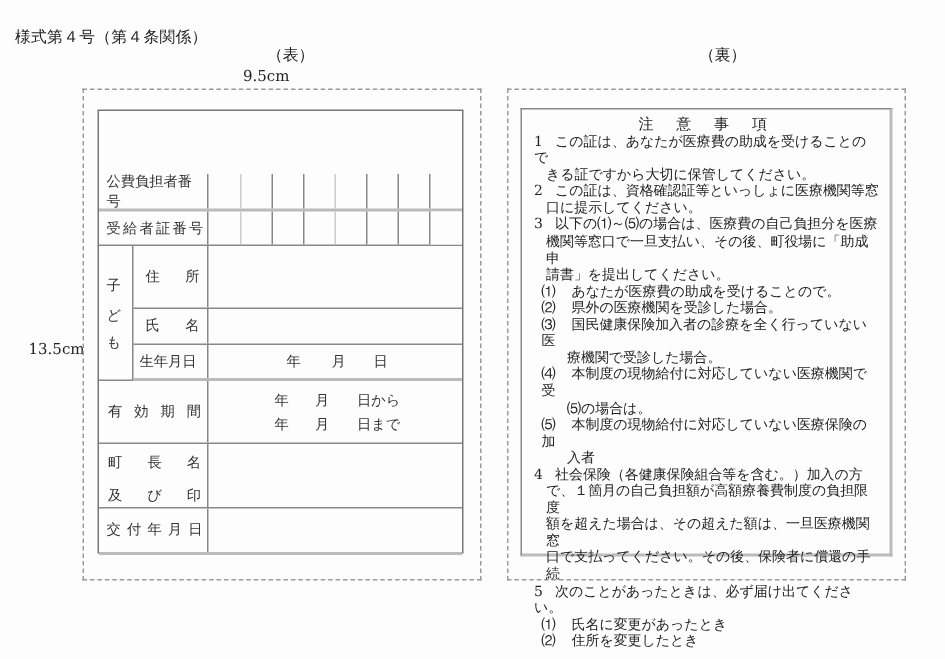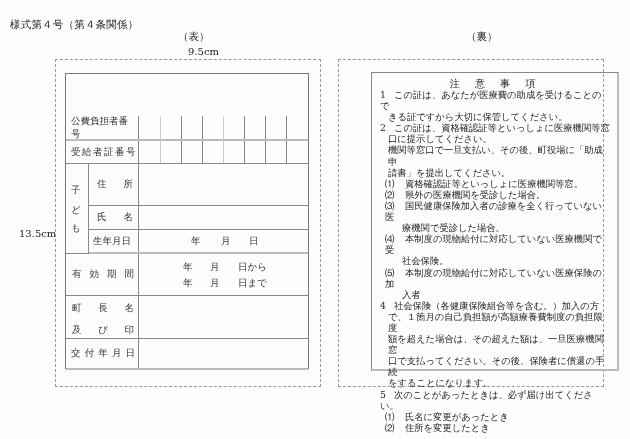--- a/index.html
+++ b/index.html
@@ -3,41 +3,41 @@
 <meta charset="utf-8">
 <style>
   html, body { margin:0; padding:0; background:#fdfdfd; }
   body { width:630px; height:439px; position:relative; overflow:hidden;
          font-family:"DejaVu Serif", "Liberation Serif", serif; color:#222; }
   .abs { position:absolute; }
   .form-no { left:10px; top:18px; font-size:10.5px; letter-spacing:0.2px; }
   .side-label { font-size:10.5px; }
   .front-label { left:178px; top:30px; }
   .back-label { left:466px; top:30px; }
-  .width-label { left:188px; top:46px; font-size:10px; }
+  .width-label { left:162px; top:46px; font-size:10px; }
   .height-label { left:19px; top:228px; font-size:10px; }
   .dash-box { border:1px dashed #9a9a9a; }
   .front-dash { left:55px; top:59px; width:264px; height:326px; }
   .back-dash { left:338px; top:59px; width:264px; height:326px; }
 
   
   .front-table { left:65px; top:73px; width:244px; height:296px; border:1px solid #777; box-sizing:border-box; }
   .row { position:absolute; left:0; right:0; border-bottom:1px solid #888; box-sizing:border-box; }
   .row.last { border-bottom:2px solid #bbb; }
   .cell { position:absolute; top:0; bottom:0; box-sizing:border-box; display:flex; align-items:center; }
   .lbl { font-size:9.5px; color:#333; }
   .title-box { position:absolute; left:67px; top:13px; border:1px solid #777; padding:1px 2px; font-size:10.5px; line-height:13px; background:#fff; }
   .grid-cell { position:absolute; top:0; bottom:0; border-left:1px solid #888; }
   .grid-cell.light { border-left:1px solid #ccc; }
   .vsep { position:absolute; top:0; bottom:0; border-left:1px solid #888; }
   .spread { display:flex; justify-content:space-between; }
   .center-txt { font-size:9.5px; color:#333; }
 
   
-  .back-box { left:347px; top:72px; width:248px; height:299px; border:1px solid #888; border-bottom:2px solid #bbb; border-right:2px solid #bbb; box-sizing:border-box; padding:5px 6px 4px 8px;margin-left:24px; }
+  .back-box { left:347px; top:72px; width:248px; height:299px; border:1px solid #888; border-bottom:2px solid #bbb; border-right:2px solid #bbb; box-sizing:border-box; padding:5px 6px 4px 8px; }
   .notice-title { text-align:center; font-size:10px; letter-spacing:6px; line-height:11px; margin-bottom:0; }
   .item { font-size:9.3px; line-height:11.1px; color:#222; }
   .item .num { display:inline-block; width:14px; }
   .sub { font-size:9.3px; line-height:11.1px; padding-left:5px; }
   .sub .num { display:inline-block; width:20px; }
   .cont { padding-left:8px; }
   .cont2 { padding-left:22px; }
 </style>
 </head>
 <body>
@@ -156,37 +156,37 @@
 
   <div>
     <div class="item"><span class="num">1</span><span>この証は、あなたが医療費の助成を受けることので</span></div>
     <div class="item cont">きる証ですから大切に保管してください。</div>
   </div>
   <div>
     <div class="item"><span class="num">2</span><span>この証は、資格確認証等といっしょに医療機関等窓</span></div>
     <div class="item cont">口に提示してください。</div>
   </div>
   <div>
+    <div class="item"><span class="num">3</span><span>以下の⑴～⑸の場合は、医療費の自己負担分を医療</span></div>
     <div class="item cont">機関等窓口で一旦支払い、その後、町役場に「助成申</div>
     <div class="item cont">請書」を提出してください。</div>
-    <div class="sub"><span class="num">⑴</span><span>資格確認証等といっしょに医療機関等窓。</span></div>
+    <div class="sub"><span class="num">⑴</span><span>あなたが医療費の助成を受けることので。</span></div>
     <div class="sub"><span class="num">⑵</span><span>県外の医療機関を受診した場合。</span></div>
     <div class="sub"><span class="num">⑶</span><span>国民健康保険加入者の診療を全く行っていない医</span></div>
     <div class="sub cont2">療機関で受診した場合。</div>
     <div class="sub"><span class="num">⑷</span><span>本制度の現物給付に対応していない医療機関で受</span></div>
-    <div class="sub cont2">社会保険。</div>
+    <div class="sub cont2">⑸の場合は。</div>
     <div class="sub"><span class="num">⑸</span><span>本制度の現物給付に対応していない医療保険の加</span></div>
     <div class="sub cont2">入者</div>
   </div>
   <div>
     <div class="item"><span class="num">4</span><span>社会保険（各健康保険組合等を含む。）加入の方</span></div>
     <div class="item cont">で、１箇月の自己負担額が高額療養費制度の負担限度</div>
     <div class="item cont">額を超えた場合は、その超えた額は、一旦医療機関窓</div>
     <div class="item cont">口で支払ってください。その後、保険者に償還の手続</div>
-    <div class="item cont">をすることになります。</div>
   </div>
   <div>
     <div class="item"><span class="num">5</span><span>次のことがあったときは、必ず届け出てください。</span></div>
     <div class="sub"><span class="num">⑴</span><span>氏名に変更があったとき</span></div>
     <div class="sub"><span class="num">⑵</span><span>住所を変更したとき</span></div>
 
   </div>
 
 </div>
 

